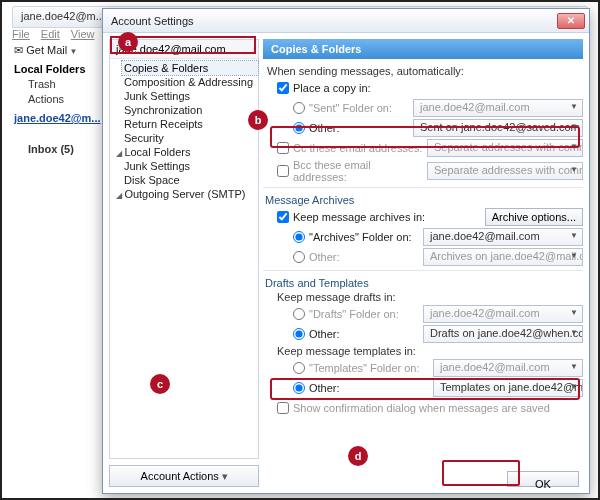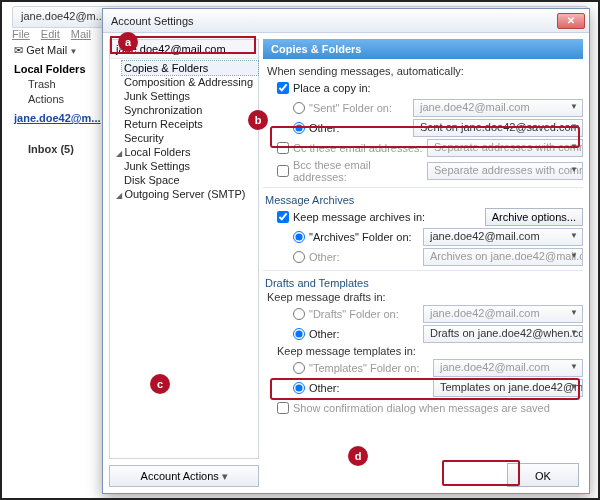--- a/index.html
+++ b/index.html
@@ -37,21 +37,21 @@
   .content { position:absolute; top:6px; left:160px; right:6px; bottom:34px; }
   .banner { background:linear-gradient(#6fb5ef,#3d8fd8); color:#fff; font-weight:bold; padding:4px 8px; margin-bottom:6px; }
   .section { color:#333; margin:2px 0 2px 4px; }
   .section-title { color:#24517c; margin:6px 0 2px 2px; }
   .row { display:flex; align-items:center; gap:4px; margin:2px 0 2px 14px; min-height:18px; }
   .chk, .rad { width:12px; height:12px; flex:0 0 12px; }
   .lbl { color:#222; }
   .lbl.dis, .dd.dis { color:#9a9a9a; }
   .dd { flex:1; border:1px solid #b7c1d3; background:linear-gradient(#fdfdfd,#eef1f7); height:18px; padding:1px 18px 1px 6px; position:relative; color:#333; white-space:nowrap; overflow:hidden; }
   .dd::after { content:"▼"; position:absolute; right:4px; top:2px; font-size:8px; color:#555; }
-  .btn { border:1px solid #aeb8c9; background:linear-gradient(#fdfdfd,#e9edf4); padding:5px 10px; height:24px; line-height:15px; }
+  .btn { border:1px solid #aeb8c9; background:linear-gradient(#fdfdfd,#e9edf4); padding:5px 10px; height:16px; line-height:15px; }
   .small-btn { height:18px; padding:1px 6px; }
   .hr { border-top:1px solid #e2e7ef; margin:4px 0; }
   .footer { position:absolute; bottom:6px; right:10px; display:flex; gap:6px; }
   .ok { width:72px; text-align:center; }
   .cancel { width:60px; text-align:center; }
 
   
   .hl-a { position:absolute; top:34px; left:108px; width:146px; height:18px; border:2px solid #b01028; background:rgba(255,255,255,0); pointer-events:none; }
   .hl-b { position:absolute; top:124px; left:268px; width:310px; height:22px; border:2px solid #b01028; border-radius:3px; pointer-events:none; }
   .hl-c { position:absolute; top:376px; left:268px; width:310px; height:22px; border:2px solid #b01028; border-radius:3px; pointer-events:none; }
@@ -66,21 +66,21 @@
 </style>
 </head>
 <body>
 
 <div class="outer-title">
   <span>jane.doe42@m...</span>
 </div>
 <div class="outer-menu">
   <span>File</span>
   <span>Edit</span>
-  <span>Mail</span>
+  <span>View</span>
   <span>Go</span>
 </div>
 <div class="getmail"><span>Get Mail</span></div>
 <div class="foldertree">
   <div class="hdr">Local Folders</div>
   <div class="sub">Trash</div>
   <div class="sub">Actions</div>
   <span class="acct hdr">jane.doe42@m...</span>
   <div class="sub bold">Inbox (5)</div>
 </div>
@@ -151,21 +151,21 @@
         <div class="dd">jane.doe42@mail.com</div>
       </div>
       <div class="row" style="margin-left:30px">
         <input type="radio" class="rad" style="">
         <span class="lbl dis" style="width:110px">Other:</span>
         <div class="dd dis">Archives on jane.doe42@mail.com</div>
       </div>
 
       <div class="hr"></div>
       <div class="section-title">Drafts and Templates</div>
-      <div class="section" style="margin-left:4px">Keep message drafts in:</div>
+      <div class="section" style="margin-left:14px">Keep message drafts in:</div>
       <div class="row" style="margin-left:30px">
         <input type="radio" class="rad" style="">
         <span class="lbl dis" style="width:110px">"Drafts" Folder on:</span>
         <div class="dd dis">jane.doe42@mail.com</div>
       </div>
       <div class="row" style="margin-left:30px">
         <input type="radio" class="rad" checked="" style="">
         <span class="lbl" style="width:110px">Other:</span>
         <div class="dd">Drafts on jane.doe42@when.com</div>
       </div>

